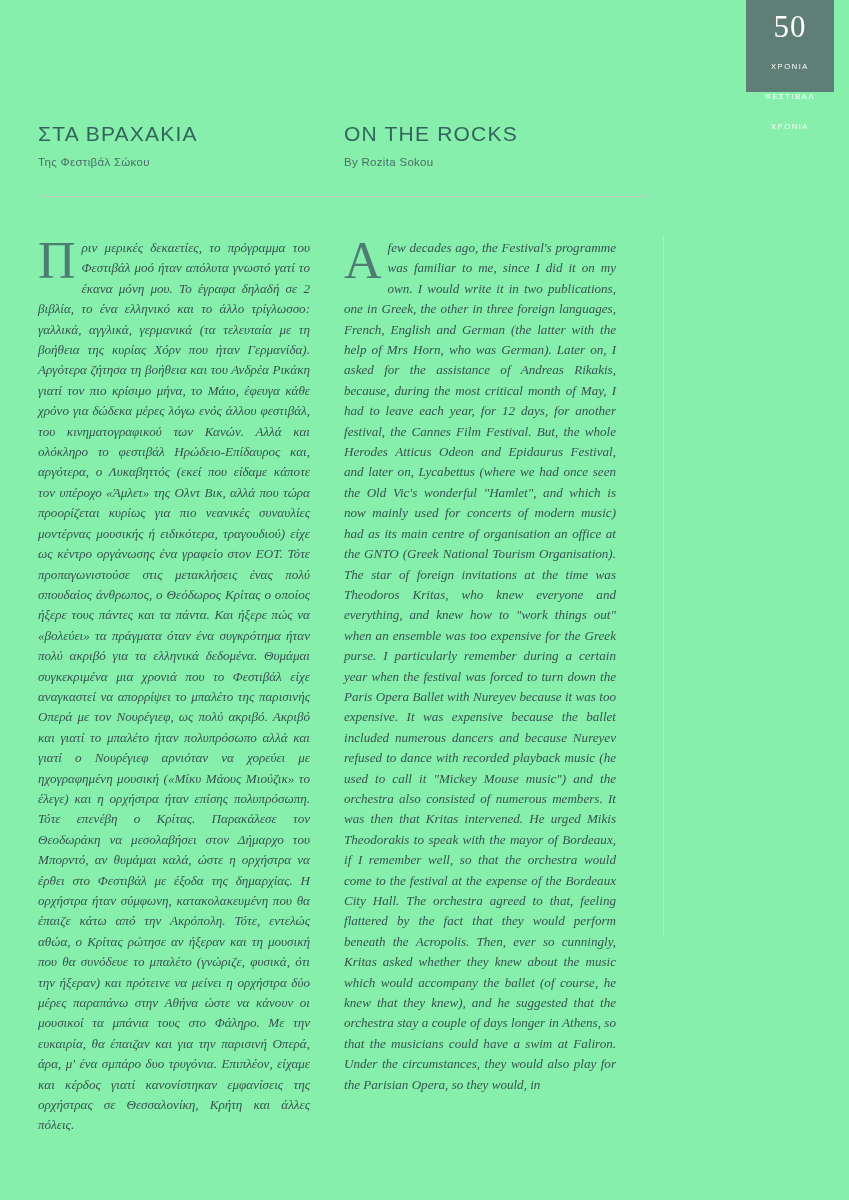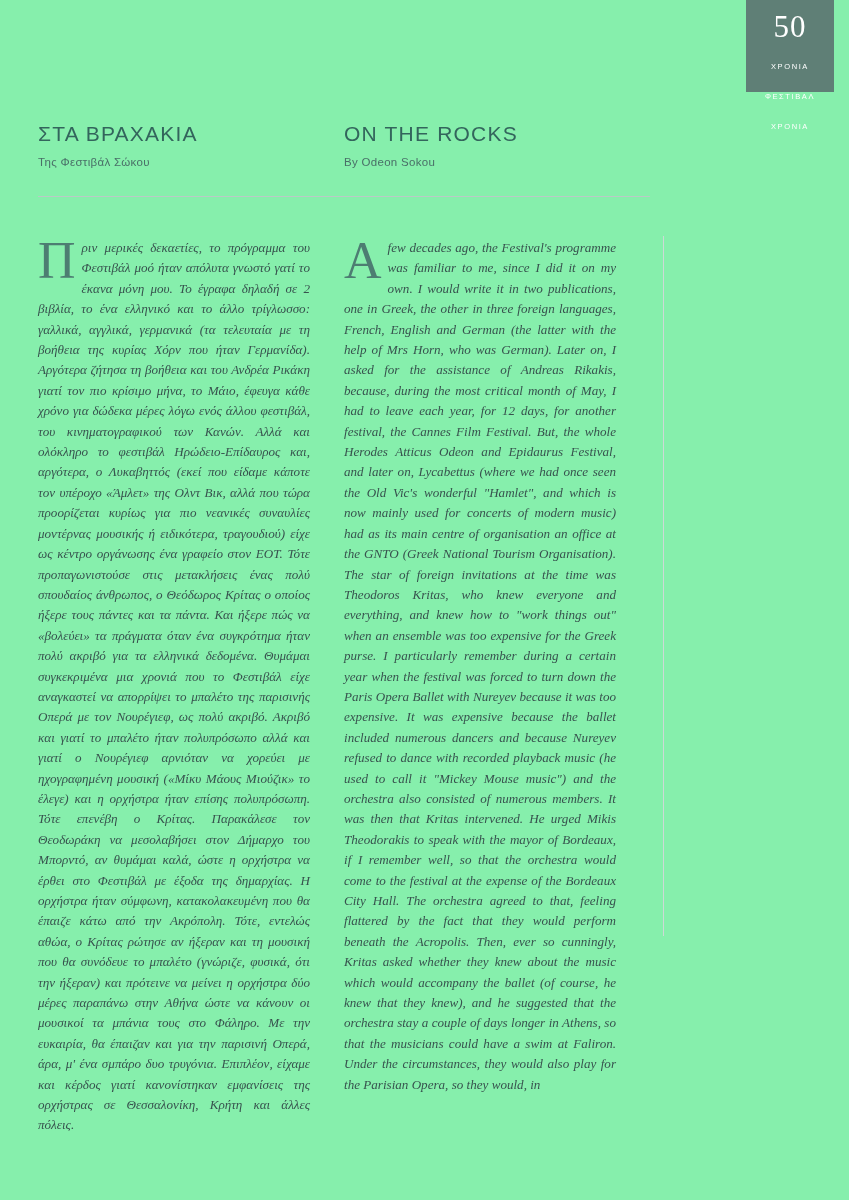--- a/index.html
+++ b/index.html
@@ -148,21 +148,21 @@
     <div class="sub">ΧΡΟΝΙΑ</div>
   </div>
 
   <div class="headings">
     <div class="col-head left">
       <h1 class="title">ΣΤΑ ΒΡΑΧΑΚΙΑ</h1>
       <p class="byline">Της Φεστιβάλ Σώκου</p>
     </div>
     <div class="col-head right">
       <h1 class="title">ON THE ROCKS</h1>
-      <p class="byline">By Odeon Sokou</p>
+      <p class="byline">By Rozita Sokou</p>
     </div>
   </div>
 
   <div class="rule"></div>
   <div class="edge-rule"></div>
 
   <div class="columns">
     <div class="col left">
       <span class="dropcap">Π</span>
       <p>ριν μερικές δεκαετίες, το πρόγραμμα του Φεστιβάλ μοό ήταν απόλυτα γνωστό γατί το έκανα μόνη μου. Το έγραφα δηλαδή σε 2 βιβλία, το ένα ελληνικό και το άλλο τρίγλωσσο: γαλλικά, αγγλικά, γερμανικά (τα τελευταία με τη βοήθεια της κυρίας Χόρν που ήταν Γερμανίδα). Αργότερα ζήτησα τη βοήθεια και του Ανδρέα Ρικάκη γιατί τον πιο κρίσιμο μήνα, το Μάιο, έφευγα κάθε χρόνο για δώδεκα μέρες λόγω ενός άλλου φεστιβάλ, του κινηματογραφικού των Κανών. Αλλά και ολόκληρο το φεστιβάλ Ηρώδειο-Επίδαυρος και, αργότερα, ο Λυκαβηττός (εκεί που είδαμε κάποτε τον υπέροχο «Άμλετ» της Ολντ Βικ, αλλά που τώρα προορίζεται κυρίως για πιο νεανικές συναυλίες μοντέρνας μουσικής ή ειδικότερα, τραγουδιού) είχε ως κέντρο οργάνωσης ένα γραφείο στον ΕΟΤ. Τότε προπαγωνιστούσε στις μετακλήσεις ένας πολύ σπουδαίος άνθρωπος, ο Θεόδωρος Κρίτας ο οποίος ήξερε τους πάντες και τα πάντα. Και ήξερε πώς να «βολεύει» τα πράγματα όταν ένα συγκρότημα ήταν πολύ ακριβό για τα ελληνικά δεδομένα. Θυμάμαι συγκεκριμένα μια χρονιά που το Φεστιβάλ είχε αναγκαστεί να απορρίψει το μπαλέτο της παρισινής Οπερά με τον Νουρέγιεφ, ως πολύ ακριβό. Ακριβό και γιατί το μπαλέτο ήταν πολυπρόσωπο αλλά και γιατί ο Νουρέγιεφ αρνιόταν να χορεύει με ηχογραφημένη μουσική («Μίκυ Μάους Μιούζικ» το έλεγε) και η ορχήστρα ήταν επίσης πολυπρόσωπη. Τότε επενέβη ο Κρίτας. Παρακάλεσε τον Θεοδωράκη να μεσολαβήσει στον Δήμαρχο του Μπορντό, αν θυμάμαι καλά, ώστε η ορχήστρα να έρθει στο Φεστιβάλ με έξοδα της δημαρχίας. Η ορχήστρα ήταν σύμφωνη, κατακολακευμένη που θα έπαιζε κάτω από την Ακρόπολη. Τότε, εντελώς αθώα, ο Κρίτας ρώτησε αν ήξεραν και τη μουσική που θα συνόδευε το μπαλέτο (γνώριζε, φυσικά, ότι την ήξεραν) και πρότεινε να μείνει η ορχήστρα δύο μέρες παραπάνω στην Αθήνα ώστε να κάνουν οι μουσικοί τα μπάνια τους στο Φάληρο. Με την ευκαιρία, θα έπαιζαν και για την παρισινή Οπερά, άρα, μ' ένα σμπάρο δυο τρυγόνια. Επιπλέον, είχαμε και κέρδος γιατί κανονίστηκαν εμφανίσεις της ορχήστρας σε Θεσσαλονίκη, Κρήτη και άλλες πόλεις.</p>

